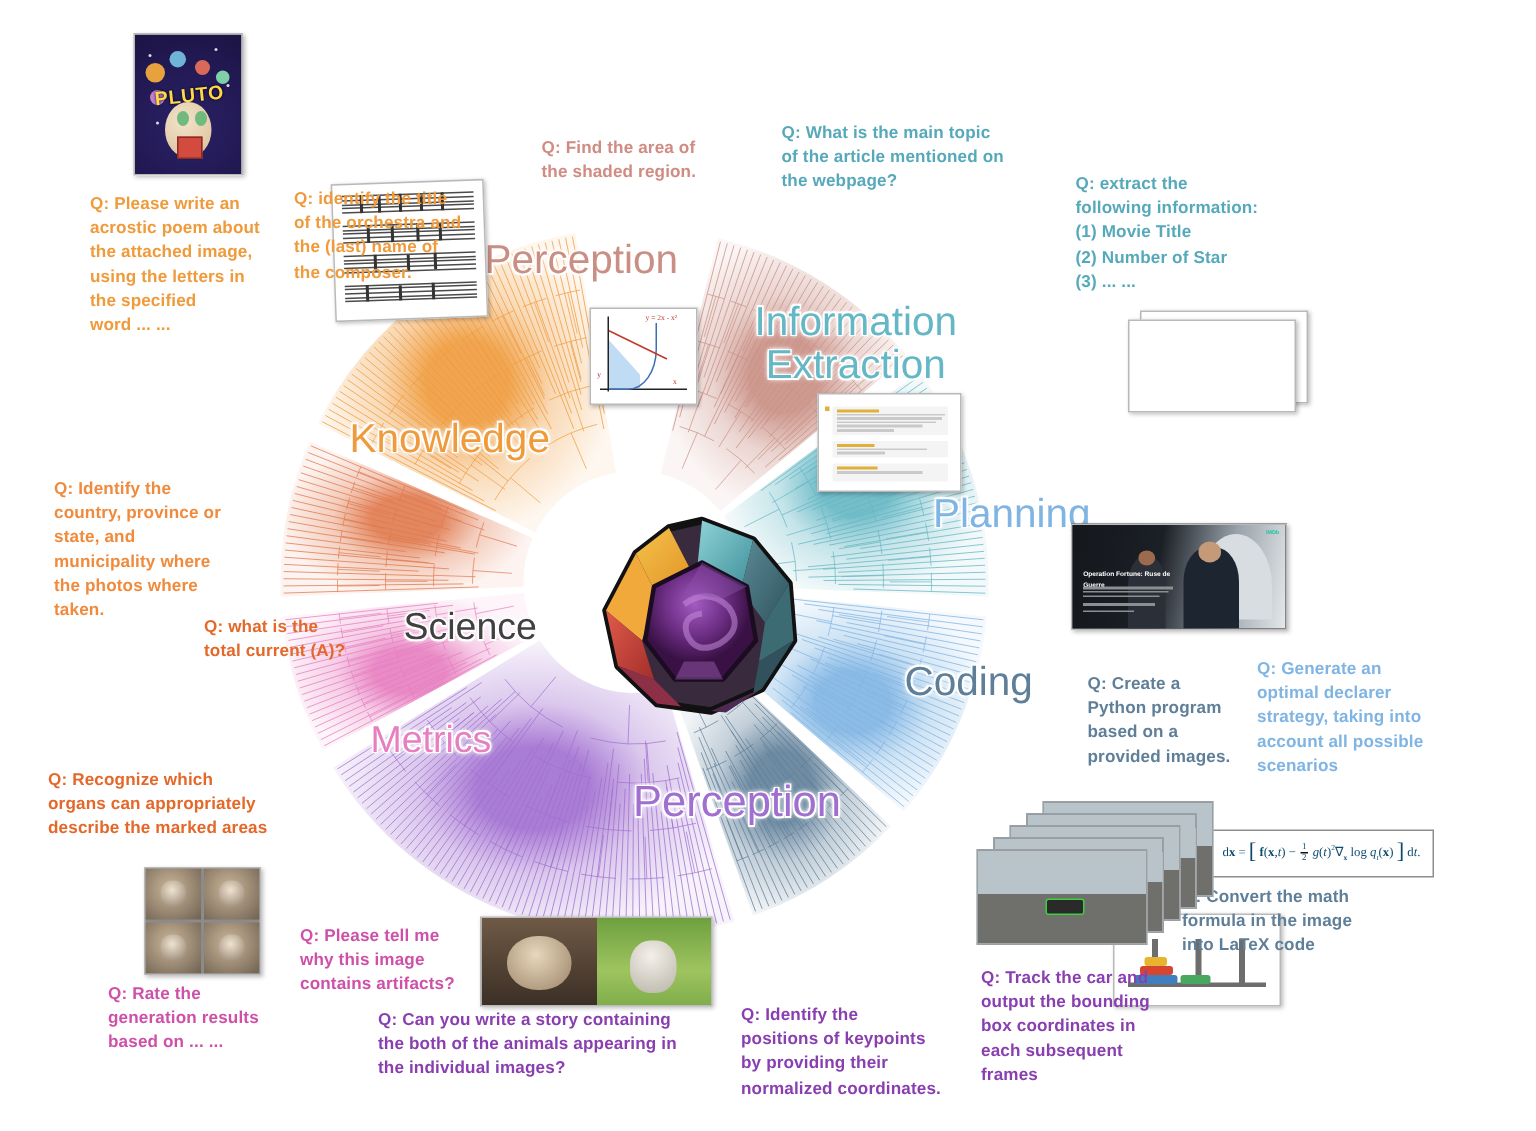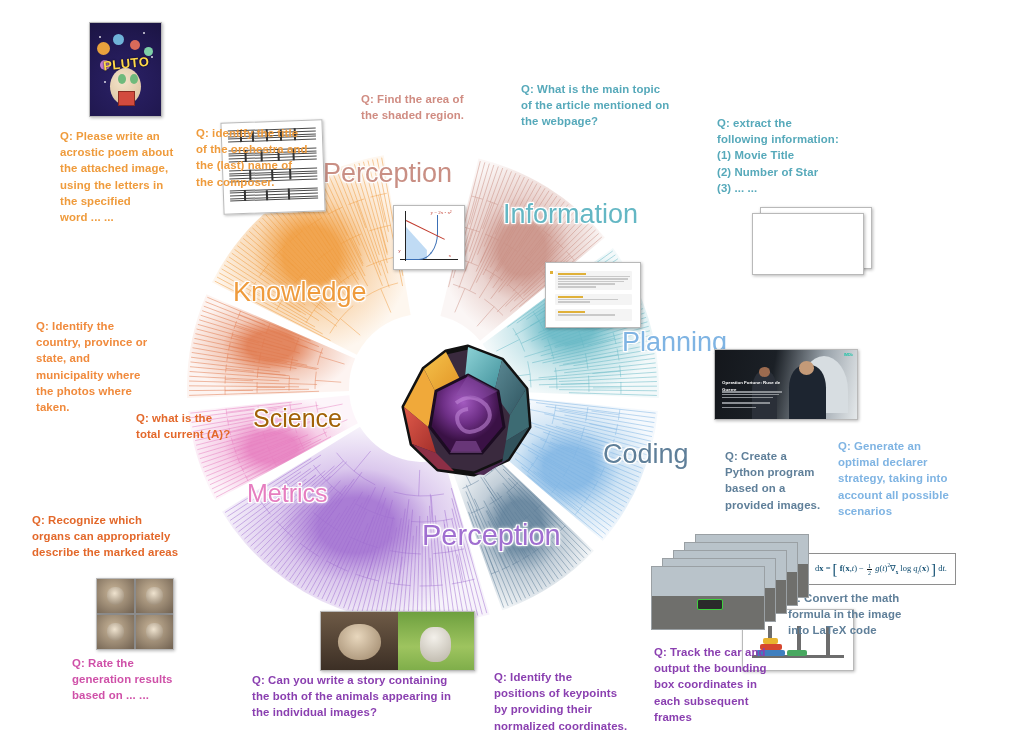--- a/index.html
+++ b/index.html
@@ -790,26 +790,27 @@
           <path d="M163.48038096694262,54.558384276718726 A198,198 0 0 1 179.23031544218418,48.92296761114844" fill="none" stroke="#ef9b3c" stroke-width="0.62" opacity="0.75"></path>
           <line x1="171.29580902834044" y1="51.574275093761884" x2="180.7287249233226" y2="77.93750891888646" stroke="#ef9b3c" stroke-width="0.62" opacity="0.75"></line>
           <path d="M185.4748635471046,47.09397589231315 A198,198 0 0 1 201.77636320095678,43.34171444027615" fill="none" stroke="#ef9b3c" stroke-width="0.62" opacity="0.75"></path>
           <line x1="193.58597006651917" y1="45.045616932219275" x2="199.86674197630435" y2="72.33209534584483" stroke="#ef9b3c" stroke-width="0.62" opacity="0.75"></line>
         </g>
       </svg>
 
   <div class="cat-label" style="left: 138px; top: 9px; font-size: 27px; color: rgb(201, 143, 132); line-height: 1.08;">Perception</div>
       <div class="cat-label" style="left: 318px; top: 50px; font-size: 27px; color: rgb(100, 183, 196); line-height: 1.08;">
         <div style="text-align:left">Information</div>
+        <div style="text-align:center">Extraction</div>
       </div>
       <div class="cat-label" style="left: 437px; top: 178px; font-size: 27px; color: rgb(127, 180, 227); line-height: 1.08;">Planning</div>
       <div class="cat-label" style="left: 418px; top: 290px; font-size: 27px; color: rgb(95, 127, 153); line-height: 1.08;">Coding</div>
       <div class="cat-label" style="left: 213px; top: 370px; font-size: 29px; color: rgb(160, 111, 208); line-height: 1.08; padding-left: 24px;">Perception</div>
       <div class="cat-label" style="left: 62px; top: 330px; font-size: 25px; color: rgb(230, 126, 192); line-height: 1.08;">Metrics</div>
-      <div class="cat-label" style="left: 68px; top: 255px; font-size: 25px; color: #a16207; line-height: 1.08;">Science</div>
+      <div class="cat-label" style="left: 84px; top: 255px; font-size: 25px; color: #404040; line-height: 1.08;">Science</div>
       <div class="cat-label" style="left: 48px; top: 128px; font-size: 27px; color: rgb(239, 155, 60); line-height: 1.08;">Knowledge</div>
     </div>
 
   <div class="node" style="left:398px;top:341px;width:140px;height:140px;">
     <svg viewBox="0 0 140 140" width="140" height="140">
       <defs>
         <linearGradient id="gA" x1="0" y1="0" x2="1" y2="1">
           <stop offset="0" stop-color="#f5c24a"></stop>
             <stop offset="1" stop-color="#e09023"></stop>
           </linearGradient>
@@ -1054,20 +1055,23 @@
 normalized coordinates.</div>
 
   <div class="thumb shadow animals" style="left:320px;top:611px;width:155px;height:60px;">
     <div class="an-cat"></div>
     <div class="an-dog"></div>
   </div>
   <div class="node q" style="left:252px;top:672px;width:240px;color:#8a3fb0;">Q:  Can you write a story containing
 the both of the animals appearing in
 the individual images?</div>
 
+  <div class="node q" style="left:200px;top:616px;width:125px;color:#cf50a8;">Q:  Please tell me
+why this image
+contains artifacts?</div>
 
   <div class="thumb shadow catgrid" style="left:96px;top:578px;width:78px;height:72px;">
     <div class="catcell"></div>
     <div class="catcell"></div>
     <div class="catcell"></div>
     <div class="catcell"></div>
   </div>
   <div class="node q" style="left:72px;top:655px;width:135px;color:#cf50a8;">Q:  Rate the
 generation results
 based on ... ...</div>

